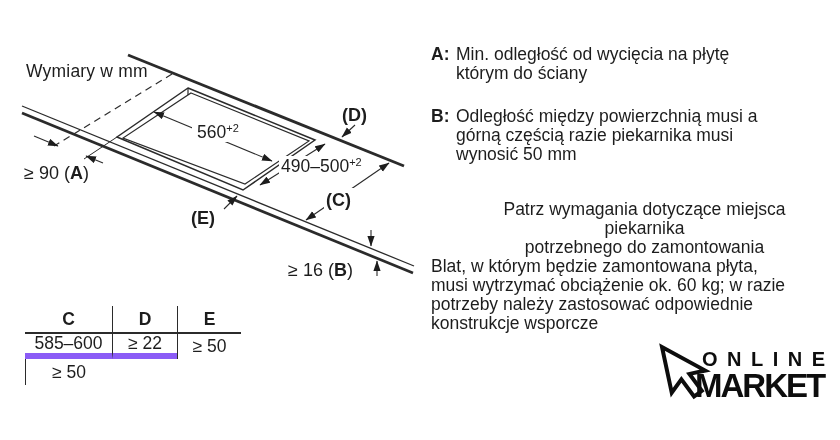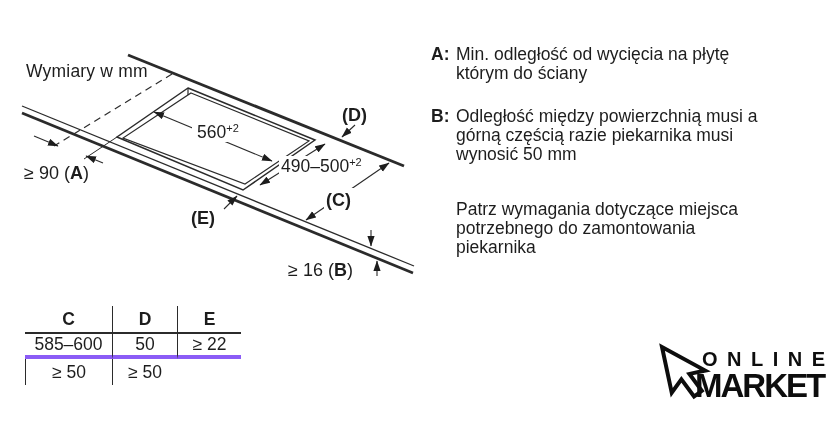--- a/index.html
+++ b/index.html
@@ -20,29 +20,29 @@
   #dims-table{
     left:25px;top:306px;display:grid;
     grid-template-columns:87px 65px 64px;
     grid-template-rows:28px 25px 26px;
     font-size:17.5px;
   }
   #dims-table .cell{
     display:flex;align-items:center;justify-content:center;
   }
   #dims-table .hdr{font-weight:bold;border-bottom:2px solid #2b2b2b;}
-  #dims-table .r1{border-bottom:4px solid #8b5cf6;}
+  #dims-table .r1{border-bottom:6px solid #8b5cf6;}
   #dims-table .vl{border-left:1.7px solid #2b2b2b;}
   
   #notes{left:431px;top:45px;width:402px;font-size:17.5px;line-height:19px;}
   .note{display:flex;}
   .note-label{font-weight:bold;width:25px;flex:0 0 25px;}
   .note-a{margin-bottom:24px;}
   .note-b{margin-bottom:36px;}
-  .note-see{padding-left:25px;}
+  .note-see{padding-left:25px;text-align:center;}
   
   #logo{left:650px;top:336px;}
   #logo text{fill:#0d0d0d;font-family:"Liberation Sans", sans-serif;font-weight:bold;}
 </style>
 </head>
 <body>
 
 <div id="title" class="abs">Wymiary w mm</div>
 
 <svg id="diagram" class="abs" width="430" height="300" viewBox="0 0 430 300">
@@ -105,21 +105,20 @@
     <text x="288" y="276" font-size="18"><tspan>≥ 16 (</tspan><tspan font-weight="bold">B</tspan><tspan>)</tspan></text>
   </g>
 </svg>
 
 <div id="dims-table" class="abs">
   <div class="cell hdr">C</div>
   <div class="cell hdr vl">D</div>
   <div class="cell hdr vl">E</div>
 
   <div class="cell r1">585–600</div>
-  <div class="cell r1 vl">50</div>
   <div class="cell r1 vl">≥ 22</div>
 
   <div class="cell vl">≥ 50</div>
   <div class="cell vl">≥ 50</div>
 </div>
 
 <div id="notes" class="abs">
   <div class="note note-a">
     <span class="note-label">A:</span>
     <div>
@@ -130,22 +129,28 @@
   <div class="note note-b">
     <span class="note-label">B:</span>
     <div>
       <div>Odległość między powierzchnią musi a</div>
       <div>górną częścią razie piekarnika musi</div>
       <div>wynosić 50 mm</div>
     </div>
   </div>
   <div class="note-see">
     <div>Patrz wymagania dotyczące miejsca</div>
+    <div>piekarnika</div>
     <div>potrzebnego do zamontowania</div>
-    <div>piekarnika</div>
+  </div>
+  <div class="note-load">
+    <div>Blat, w którym będzie zamontowana płyta,</div>
+    <div>musi wytrzymać obciążenie ok. 60 kg; w razie</div>
+    <div>potrzeby należy zastosować odpowiednie</div>
+    <div>konstrukcje wsporcze</div>
   </div>
 </div>
 
 <svg id="logo" class="abs" width="185" height="90" viewBox="0 0 185 90">
   <g transform="translate(12,11) rotate(-12) scale(1.8)">
     <path d="M0,0 L0,26 L6.8,19.8 L11.7,30.6 L16.6,28.4 L11.8,17.8 L20.8,17.8 Z" fill="#ffffff" stroke="#0d0d0d" stroke-width="2.2" stroke-linejoin="miter"></path>
   </g>
   <text x="52" y="30" font-size="20" letter-spacing="9.5">ONLINE</text>
   <text x="45" y="61" font-size="33" letter-spacing="-2">MARKET</text>
 </svg>

